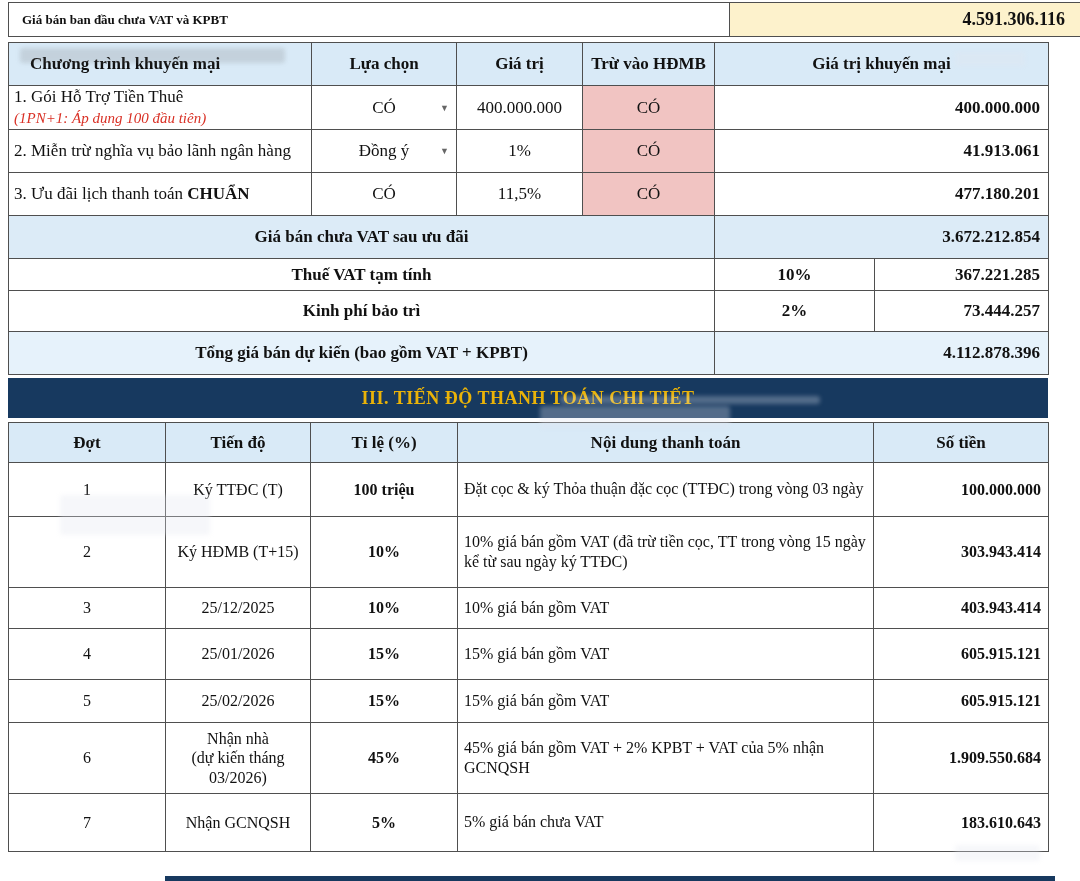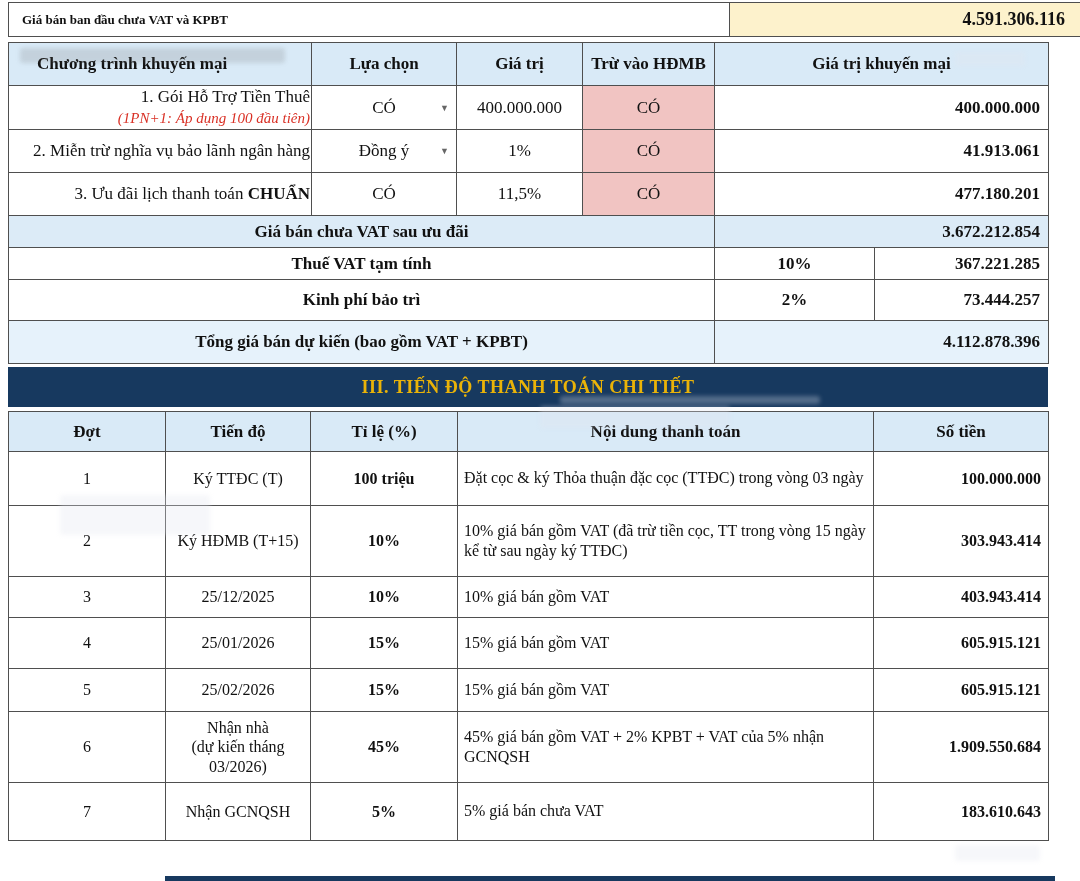--- a/index.html
+++ b/index.html
@@ -11,25 +11,25 @@
   td,th{border:1.5px solid #4f4f4f;overflow:hidden;}
 
   
   .price-table{width:1040px;margin-top:2px;}
   .price-label{width:706px;height:31px;font-weight:bold;font-size:13px;padding-left:13px;text-align:left;background:#fff;}
   .price-value{width:334px;background:#FDF2CC;font-weight:bold;font-size:18px;text-align:right;padding-right:22px;}
 
   
   .promo-table{width:1040px;margin-top:5px;}
   .promo-table th{background:#D9EAF7;font-size:17px;font-weight:bold;}
-  .th-left{text-align:left;padding-left:28px;}
+  .th-left{text-align:left;padding-left:21px;}
   .promo-table td{font-size:17px;}
   .cell-center{text-align:center;}
   .cell-right{text-align:right;padding-right:8px;font-weight:bold;}
-  .name-cell{text-align:right;padding-left:5px;line-height:1.18;}
+  .name-cell{text-align:left;padding-left:5px;line-height:1.18;}
   .note{color:#D93025;font-style:italic;font-size:15px;}
   .deduct{background:#F1C4C2;text-align:center;}
   .choice-cell{position:relative;text-align:center;}
   .dd-arrow{position:absolute;right:7px;top:50%;transform:translateY(-50%);font-size:9px;color:#666;}
   .sum-blue{background:#DCEBF7;}
   .sum-label{font-weight:bold;text-align:center;font-size:17px;}
   .pct{font-weight:bold;text-align:center;font-size:17px;}
   .total-row td{background:#E6F2FB;}
   .total-value{font-size:19px;}
 
@@ -117,21 +117,21 @@
         <span>3. Ưu đãi lịch thanh toán </span><b>CHUẨN</b>
       </td>
       <td class="choice-cell">
         <span>CÓ</span>
       </td>
       <td class="cell-center">11,5%</td>
       <td class="deduct">CÓ</td>
       <td colspan="2" class="cell-right">477.180.201</td>
     </tr>
 
-    <tr style="height:32px;">
+    <tr style="height:43px;">
       <td colspan="4" class="sum-label sum-blue">Giá bán chưa VAT sau ưu đãi</td>
       <td colspan="2" class="cell-right sum-blue">3.672.212.854</td>
     </tr>
     <tr style="height:32px;">
       <td colspan="4" class="sum-label">Thuế VAT tạm tính</td>
       <td class="pct">10%</td>
       <td class="cell-right">367.221.285</td>
     </tr>
     <tr style="height:41px;">
       <td colspan="4" class="sum-label">Kinh phí bảo trì</td>

